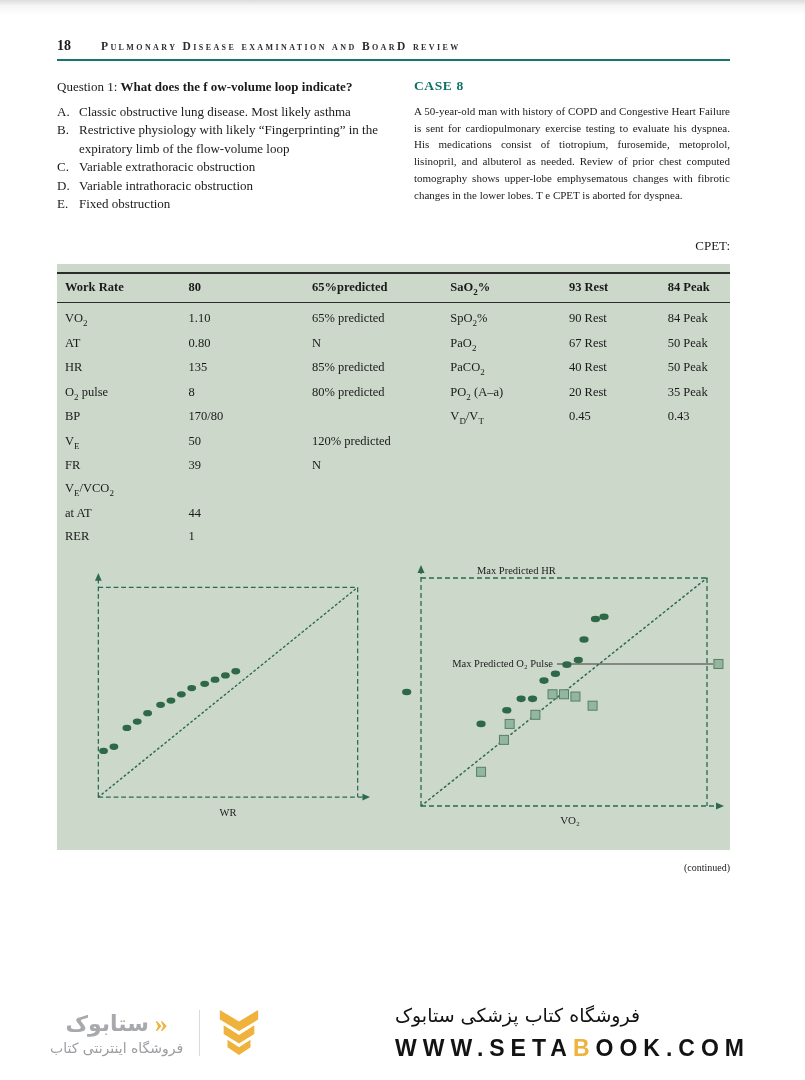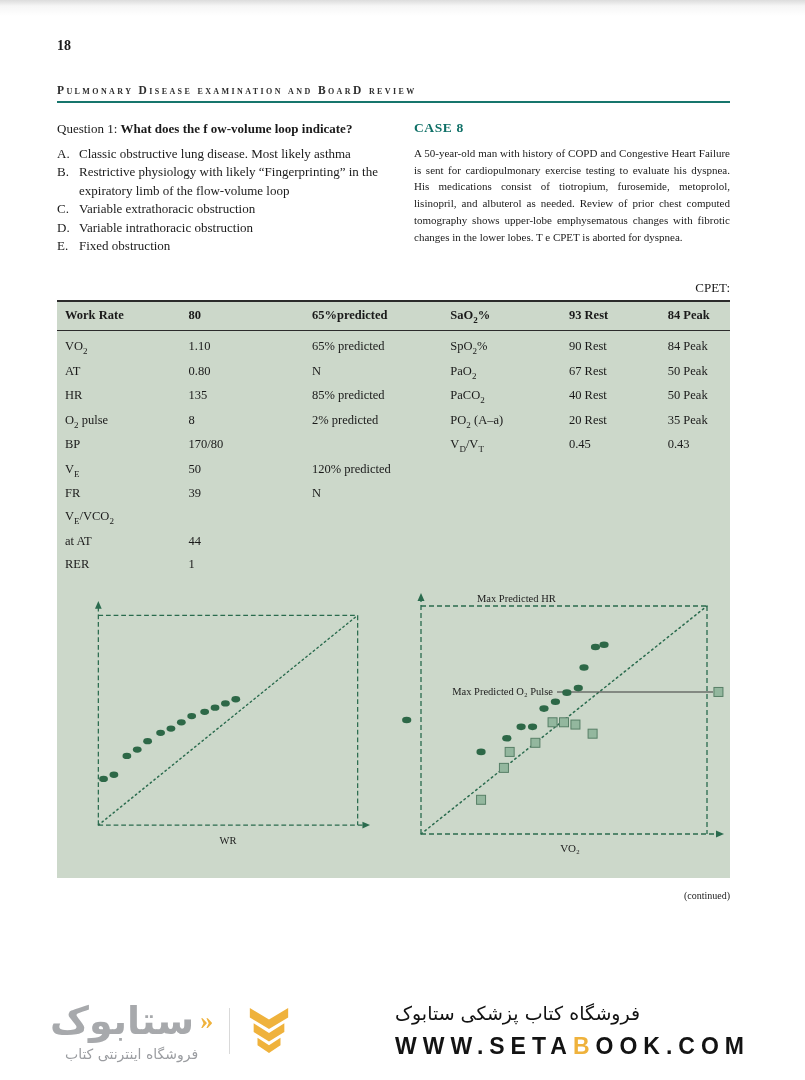--- a/index.html
+++ b/index.html
@@ -7,61 +7,61 @@
   body {
     font-family:"Liberation Serif", serif;
     color:#1a1a1a; background:#ffffff; position:relative; overflow:hidden;
   }
   .page {
     position:absolute; inset:0;
     background:linear-gradient(#dcdcdc 0, #f6f6f6 6px, #ffffff 16px);
     padding:0 75px 0 57px;
   }
   
-  .pg-header { display:flex; align-items:baseline; gap:30px; margin-top:38px;flex-direction:column; }
+  .pg-header { display:flex; align-items:baseline; gap:30px; margin-top:38px; }
   .pg-num { font-weight:bold; font-size:14px; }
   .running-title { font-size:11.5px; letter-spacing:2.4px; font-variant:small-caps; font-weight:600; color:#2e2e2e; }
   .header-rule { border-bottom:2px solid #17756c; margin-top:5px; }
   
   .columns { display:flex; gap:24px; margin-top:17px; }
   .col-left { flex:0 0 333px; }
   .col-right { flex:1; }
   .q-line { font-size:13px; line-height:1.45; }
   .q-strong { font-weight:bold;margin-top:24px; }
   .options { list-style:none; margin-top:6px; }
   .options li { display:flex; font-size:13px; line-height:1.42; }
   .opt-letter { flex:0 0 22px; }
   .opt-text { flex:1; }
   .case-head { color:#0f7067; font-weight:bold; font-size:13.5px; letter-spacing:0.6px; margin-bottom:9px; }
   .case-body { font-size:11px; line-height:1.52; text-align:justify;font-family:Liberation Serif, serif; }
   
   .cpet-label { margin-top:24px; font-size:13px;text-align:right; }
   
-  .panel { margin-top:4px; background:#ccd8ca; padding:0 0 20px 0; }
+  .panel { margin-top:10px; background:#ccd8ca; padding:8px 0 20px 0; }
   .thead, .trow { display:grid; grid-template-columns:125fr 125fr 140fr 120fr 100fr 63fr; padding-left:8px; }
   .thead {
     border-top:2px solid #2b2b2b; border-bottom:1.5px solid #2b2b2b;
     font-weight:bold; font-size:12.5px; padding-top:6px; padding-bottom:6px;
   }
   .tbody { margin-top:4px; }
   .trow { padding-top:4px; padding-bottom:4px; font-size:12.5px; }
   .tcell { padding-right:6px; }
   sub { font-size:9px; }
   
   .charts { display:flex; gap:34px; margin-top:16px; padding-left:28px; }
   .chart-svg { display:block; }
   .chart-label-text { font-family:"Liberation Serif", serif; }
   
   .continued { text-align:right; font-size:10px; margin-top:12px; }
   
   .footer { position:absolute; left:50px; right:55px; bottom:18px; display:flex; align-items:center; justify-content:space-between; }
   .footer-left { display:flex; align-items:center; gap:16px; }
   .logo-block { text-align:center; }
   .logo-row { display:flex; align-items:center; gap:6px; justify-content:center; direction:rtl; }
-  .logo-fa { font-family:"DejaVu Sans", sans-serif; font-weight:bold; font-size:38px; color:#a7a9ac; }
+  .logo-fa { font-family:"DejaVu Sans", sans-serif; font-weight:bold; font-size:22px; color:#a7a9ac; }
   .logo-chev { color:#efb23c; font-size:26px; font-weight:bold; line-height:1; }
   .logo-sub { font-family:"DejaVu Sans", sans-serif; font-size:14px; color:#9b9da1; margin-top:3px; direction:rtl; }
   .logo-divider { width:1px; height:46px; background:#d9d9d9; }
   .footer-right { text-align:left; }
   .tagline-fa { font-family:"DejaVu Sans", sans-serif; font-size:19px; color:#121212; direction:rtl; margin-bottom:9px; }
   .url-line { font-family:"Liberation Sans", sans-serif; font-weight:bold; font-size:23px; letter-spacing:6px; color:#131313; }
   .url-gold { color:#efb23c; }
 </style>
 </head>
 <body>
@@ -141,21 +141,21 @@
           <div class="tcell">HR</div>
           <div class="tcell">135</div>
           <div class="tcell">85% predicted</div>
           <div class="tcell">PaCO<sub>2</sub></div>
           <div class="tcell">40 Rest</div>
           <div class="tcell">50 Peak</div>
         </div>
         <div class="trow">
           <div class="tcell">O<sub>2</sub> pulse</div>
           <div class="tcell">8</div>
-          <div class="tcell">2% predicted</div>
+          <div class="tcell">80% predicted</div>
           <div class="tcell">PO<sub>2</sub> (A–a)</div>
           <div class="tcell">20 Rest</div>
           <div class="tcell">35 Peak</div>
         </div>
         <div class="trow">
           <div class="tcell">BP</div>
           <div class="tcell">170/80</div>
           <div class="tcell"></div>
           <div class="tcell">V<sub>D</sub>/V<sub>T</sub></div>
           <div class="tcell">0.45</div>

